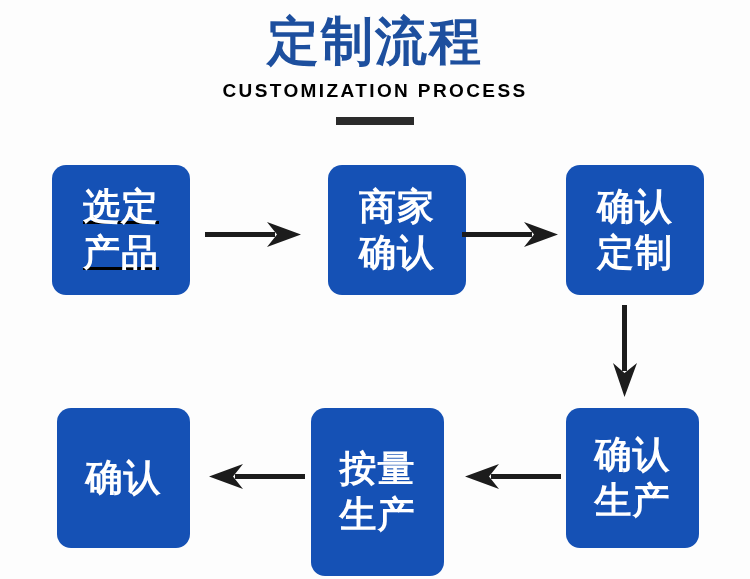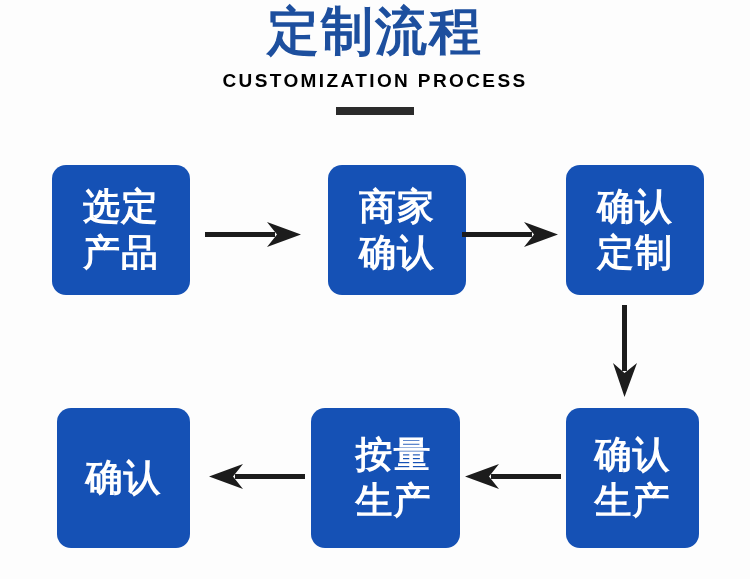--- a/index.html
+++ b/index.html
@@ -24,21 +24,21 @@
   
   .header {
     position: absolute;
     left: 0;
     top: 0;
     width: 750px;
     text-align: center;
   }
   .title-cn {
     margin: 0;
-    padding-top: 0;
+    padding-top: 10px;
     font-family: "DejaVu Sans", "Liberation Sans", sans-serif;
     font-size: 52px;
     line-height: 62px;
     font-weight: bold;
     color: #1d4f9e;
     letter-spacing: 2px;
   }
   .title-en {
     margin: 0;
     padding-top: 8px;
@@ -71,26 +71,26 @@
     font-family: "DejaVu Sans", "Liberation Sans", sans-serif;
     color: #ffffff;
     font-size: 37px;
     line-height: 46px;
     font-weight: bold;
     letter-spacing: 1px;
     white-space: nowrap;
   }
 
   
-  #node-1 { left: 52px;  top: 165px; width: 138px; height: 130px; }
+  #node-1 { left: 52px;  top: 165px; width: 138px; height: 130px; text-decoration: underline; }
   #node-2 { left: 308px; top: 165px; width: 138px; height: 130px; margin-left: 20px; }
   #node-3 { left: 566px; top: 165px; width: 138px; height: 130px; }
   
   #node-6 { left: 57px;  top: 408px; width: 133px; height: 140px; }
-  #node-5 { left: 311px; top: 408px; width: 133px; height: 140px; padding-left: 16px; }
+  #node-5 { left: 311px; top: 408px; width: 133px; height: 168px; }
   #node-4 { left: 566px; top: 408px; width: 133px; height: 140px; }
 
   
   .arrow {
     position: absolute;
   }
   .arrow svg { display: block; }
 
   #arrow-1 { left: 205px; top: 218px; }
   #arrow-2 { left: 462px; top: 218px; }

